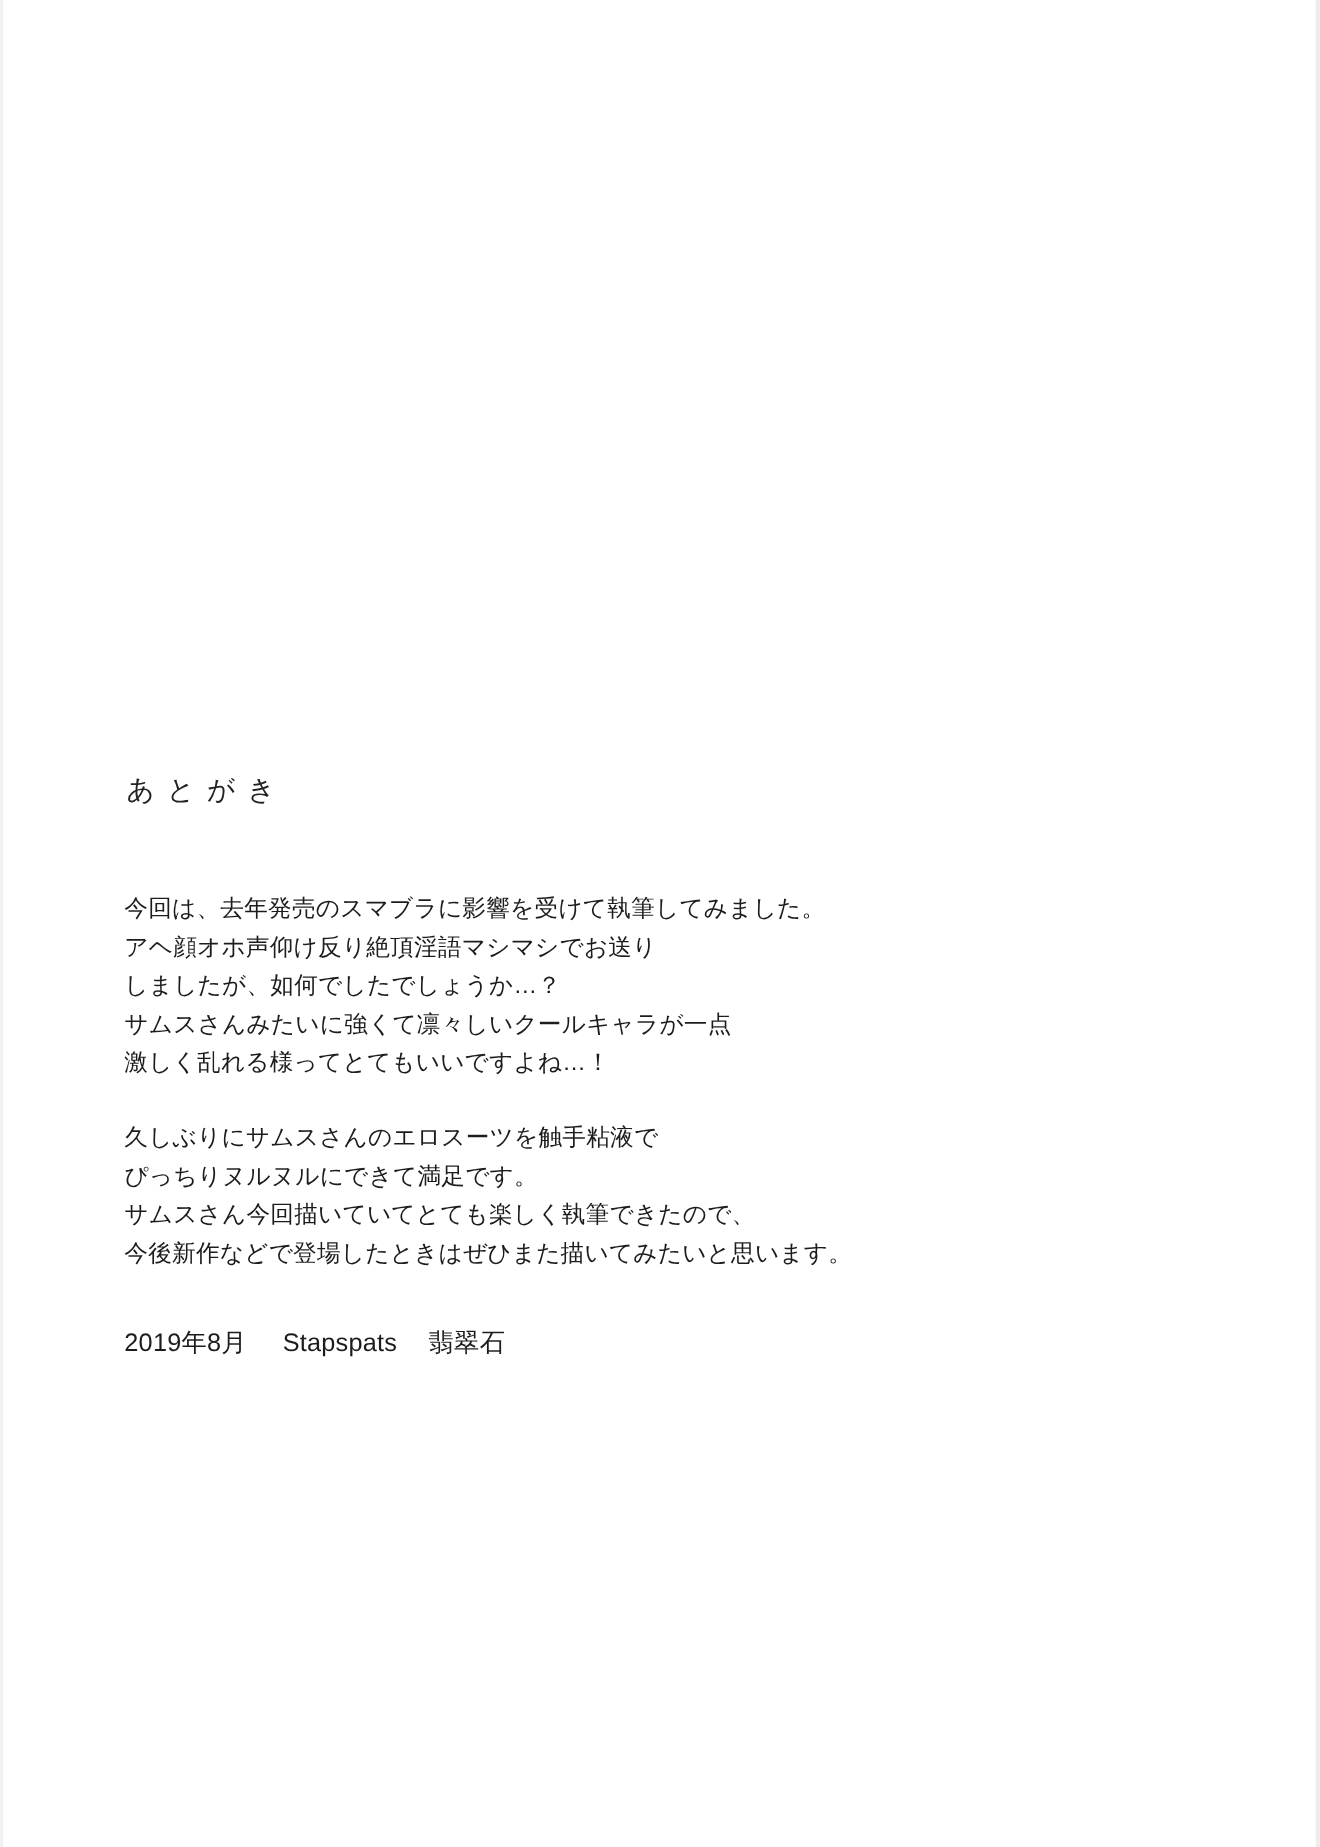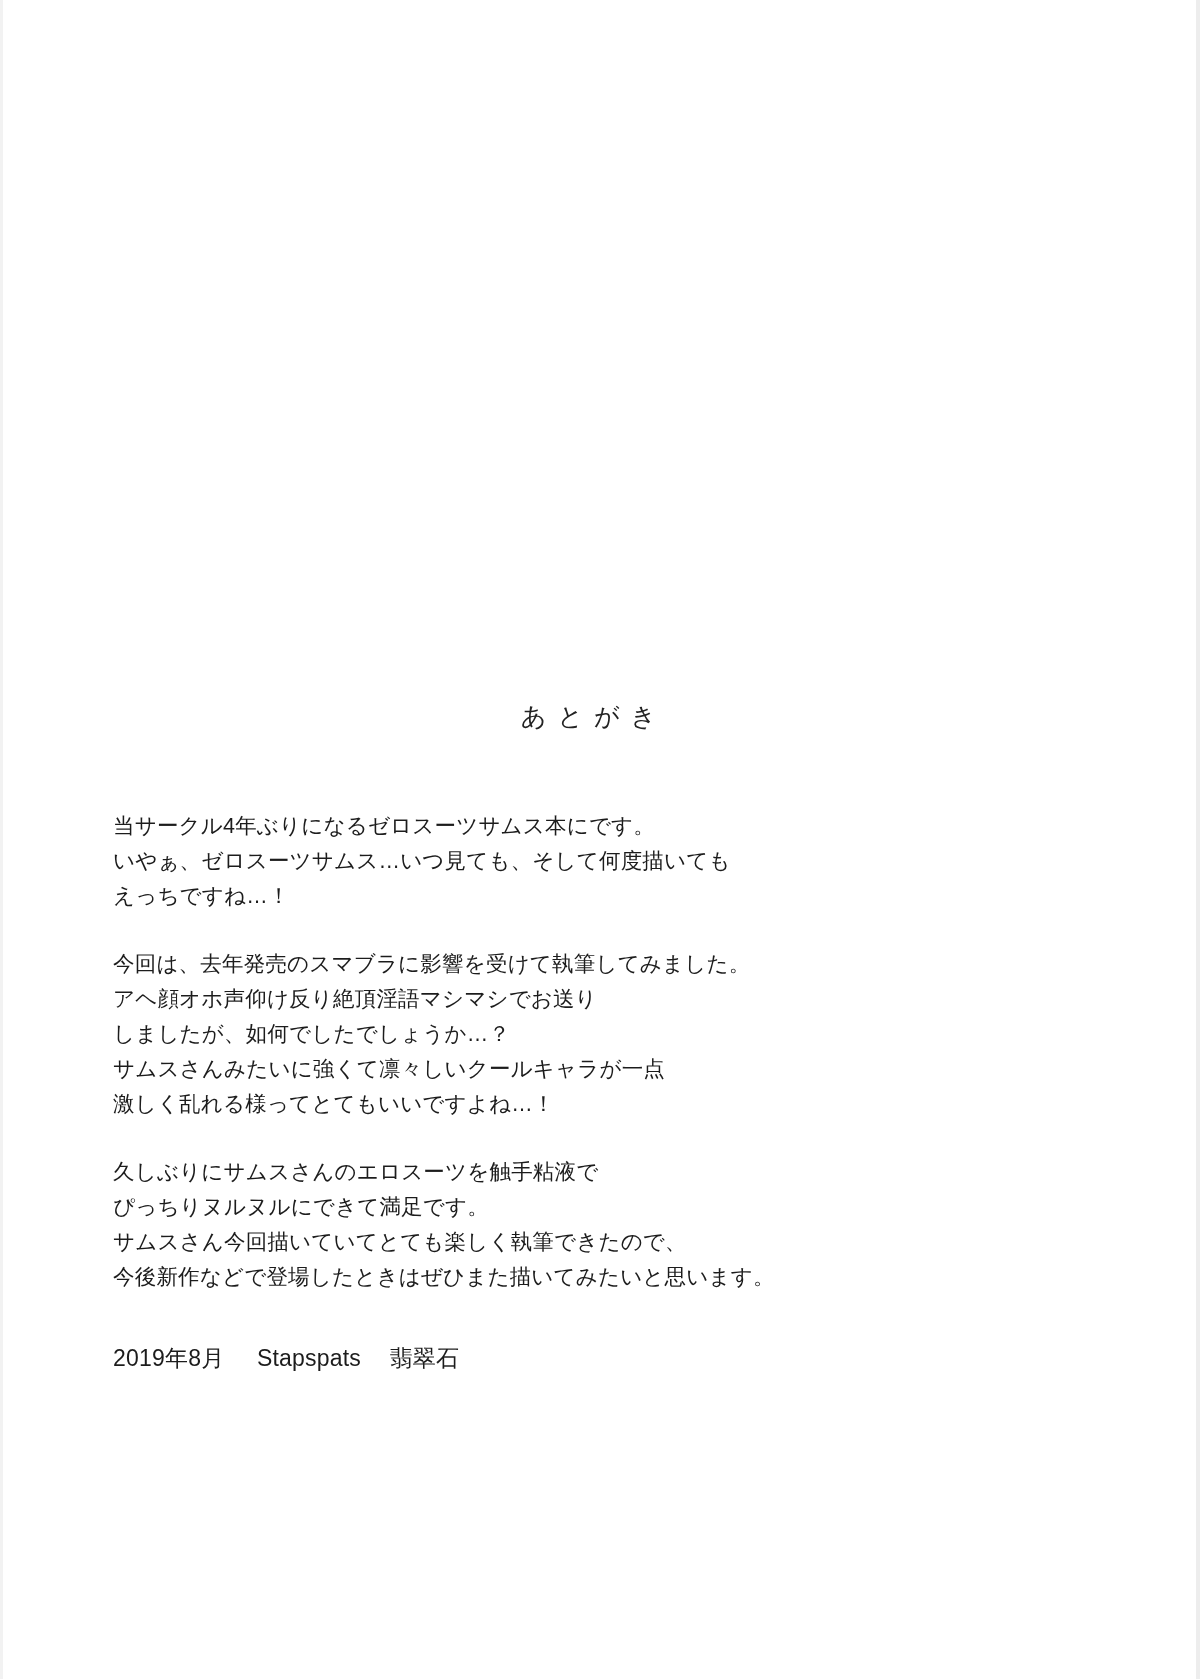--- a/index.html
+++ b/index.html
@@ -36,28 +36,27 @@
     width: 4px; height: 1679px;
     background: #ededed;
   }
   .content {
     position: absolute;
     left: 113px;
     top: 706px;
     width: 960px;
   }
   .afterword-title {
-    font-family: Liberation Mono, monospace;
+    font-family: Liberation Sans, sans-serif;
     font-size: 25px;
     letter-spacing: 11px;
     color: #232323;
     font-weight: 500;
     margin: 0 0 78px 2px;
     line-height: 1;
-    text-align: center;
   }
   .body-block {
     font-size: 21.5px;
     line-height: 35px;
     color: #1c1c1c;
     margin: 0 0 33px 0;
     white-space: pre-line;
     letter-spacing: 0.2px;
   }
   .body-block:last-child {
@@ -76,23 +75,20 @@
 </head>
 <body>
 
 <div class="page">
   <div class="edge-left"></div>
   <div class="edge-right"></div>
 
   <div class="content">
     <div class="afterword-title">あとがき</div>
 
-    <p class="body-block">当サークル4年ぶりになるゼロスーツサムス本にです。
-いやぁ、ゼロスーツサムス…いつ見ても、そして何度描いても
-えっちですね…！</p>
     <p class="body-block">今回は、去年発売のスマブラに影響を受けて執筆してみました。
 アヘ顔オホ声仰け反り絶頂淫語マシマシでお送り
 しましたが、如何でしたでしょうか…？
 サムスさんみたいに強くて凛々しいクールキャラが一点
 激しく乱れる様ってとてもいいですよね…！</p>
     <p class="body-block">久しぶりにサムスさんのエロスーツを触手粘液で
 ぴっちりヌルヌルにできて満足です。
 サムスさん今回描いていてとても楽しく執筆できたので、
 今後新作などで登場したときはぜひまた描いてみたいと思います。</p>
 

